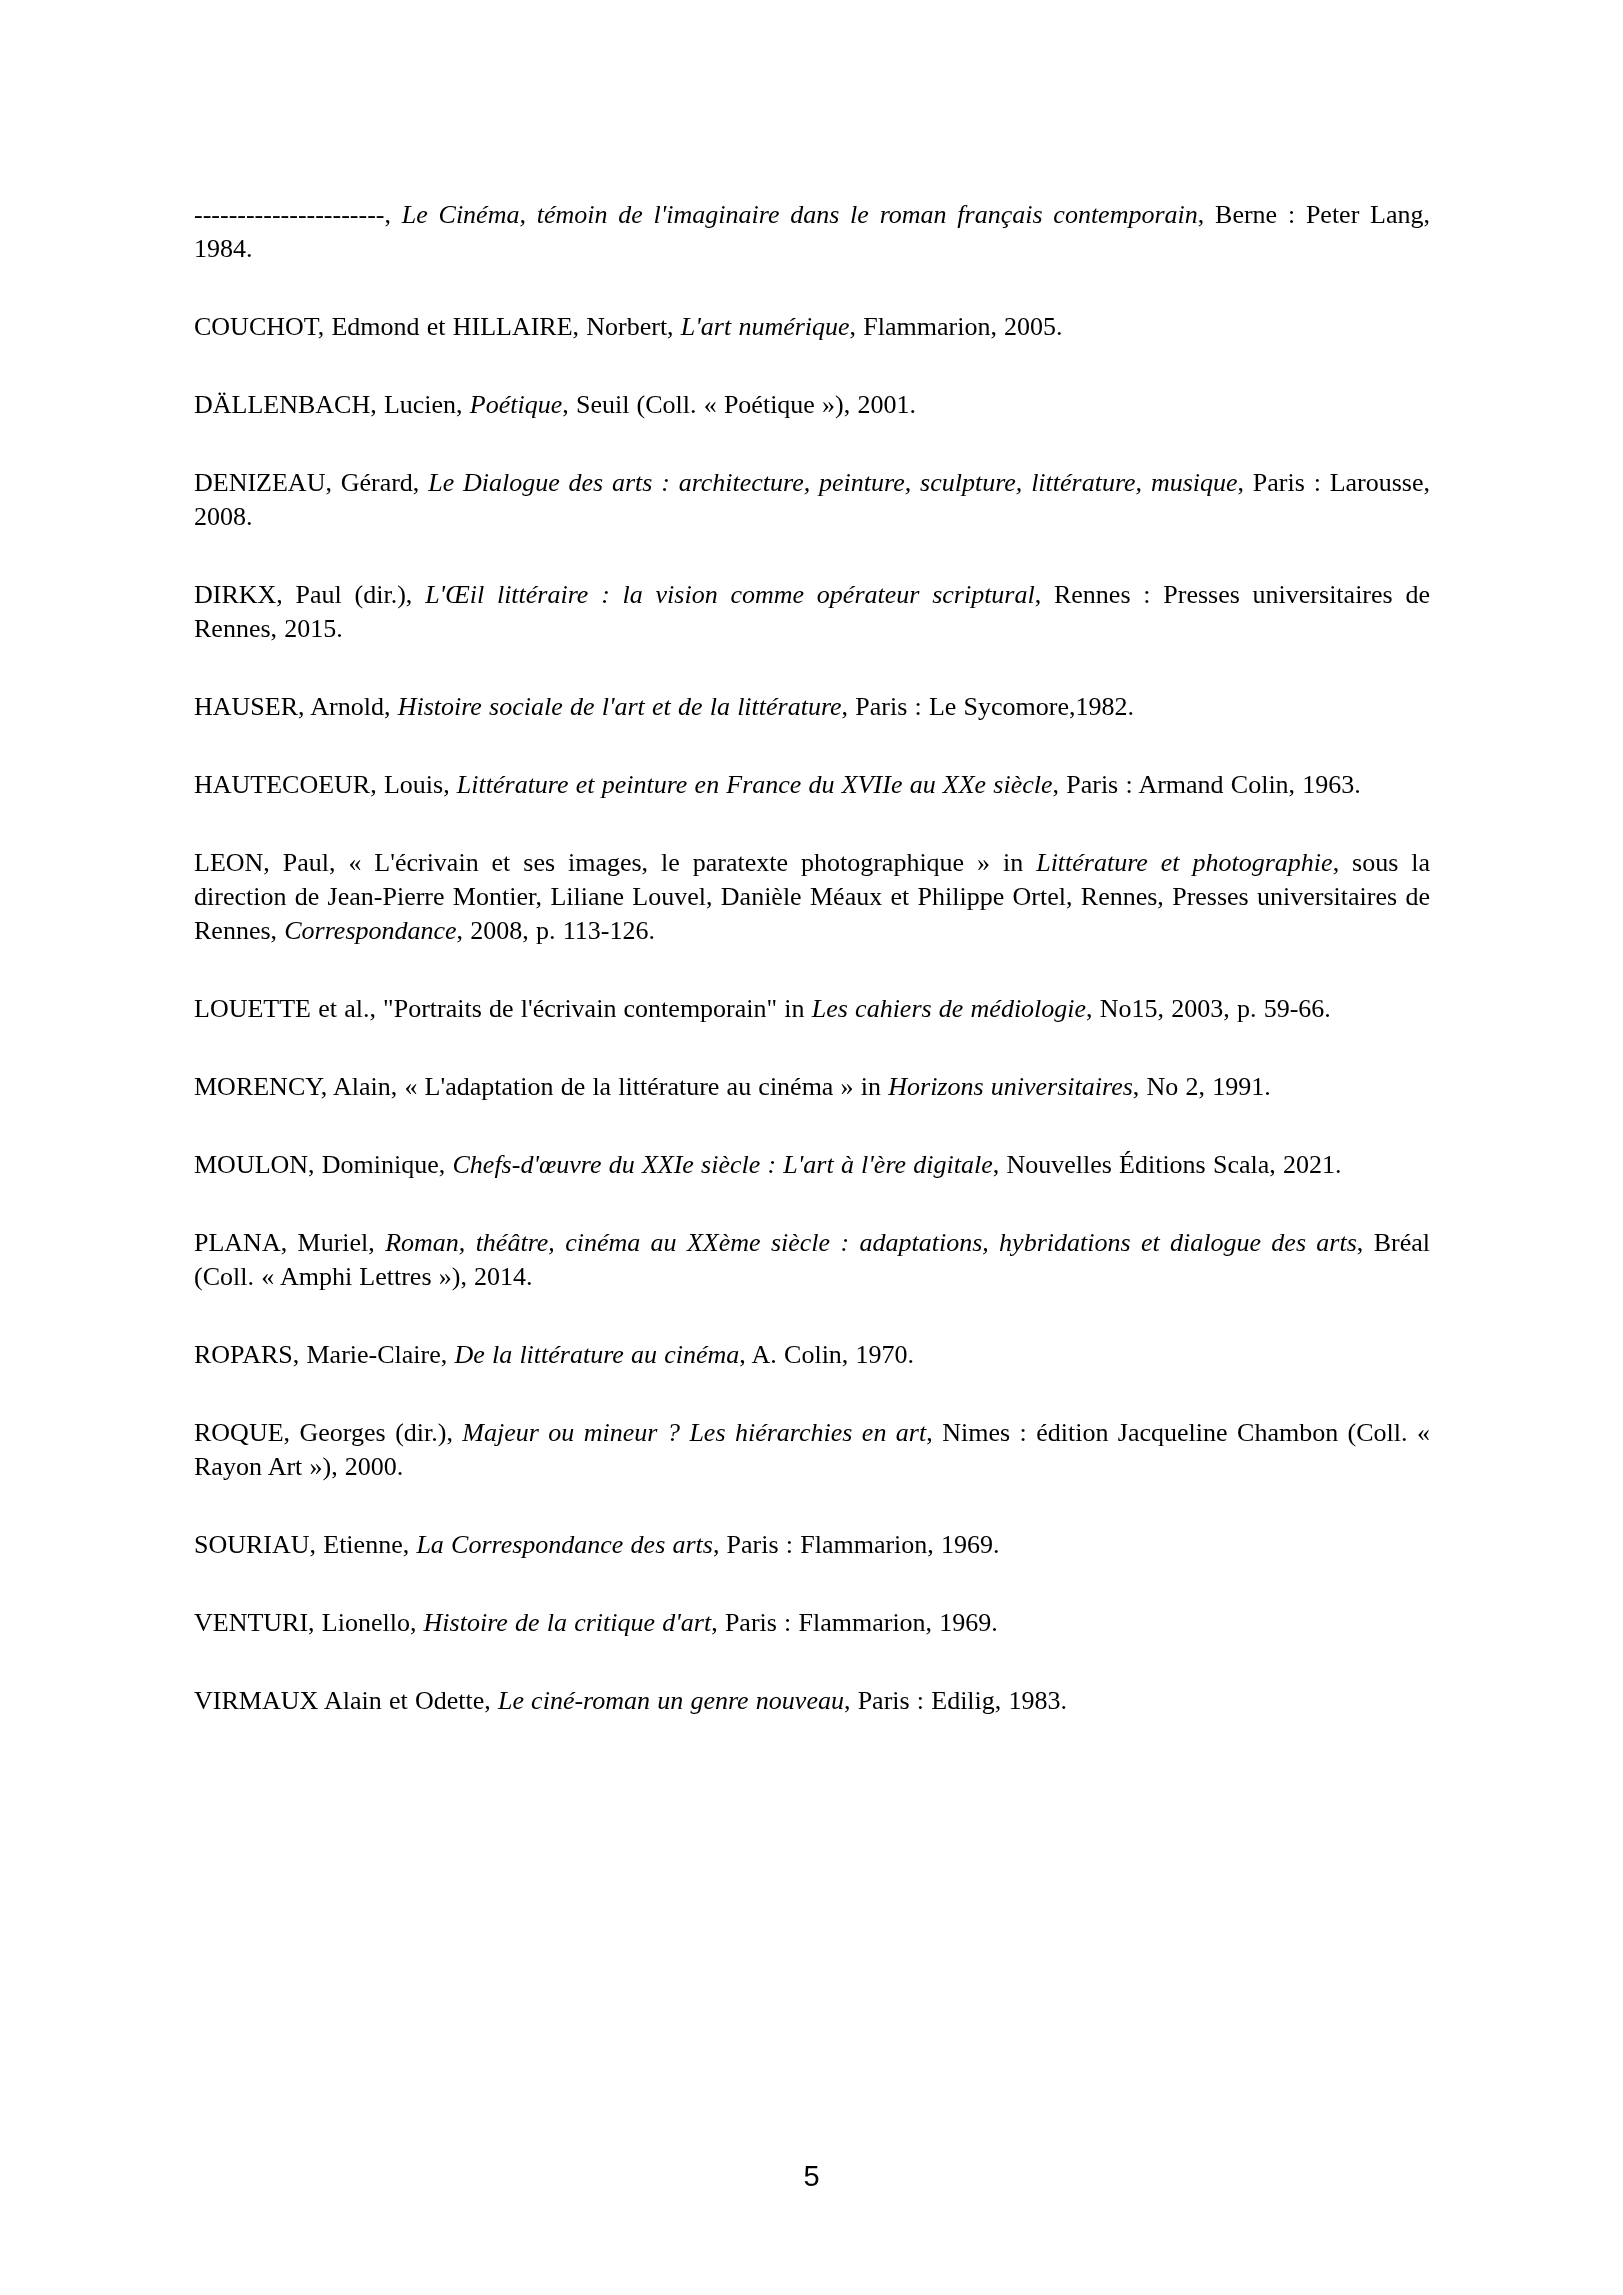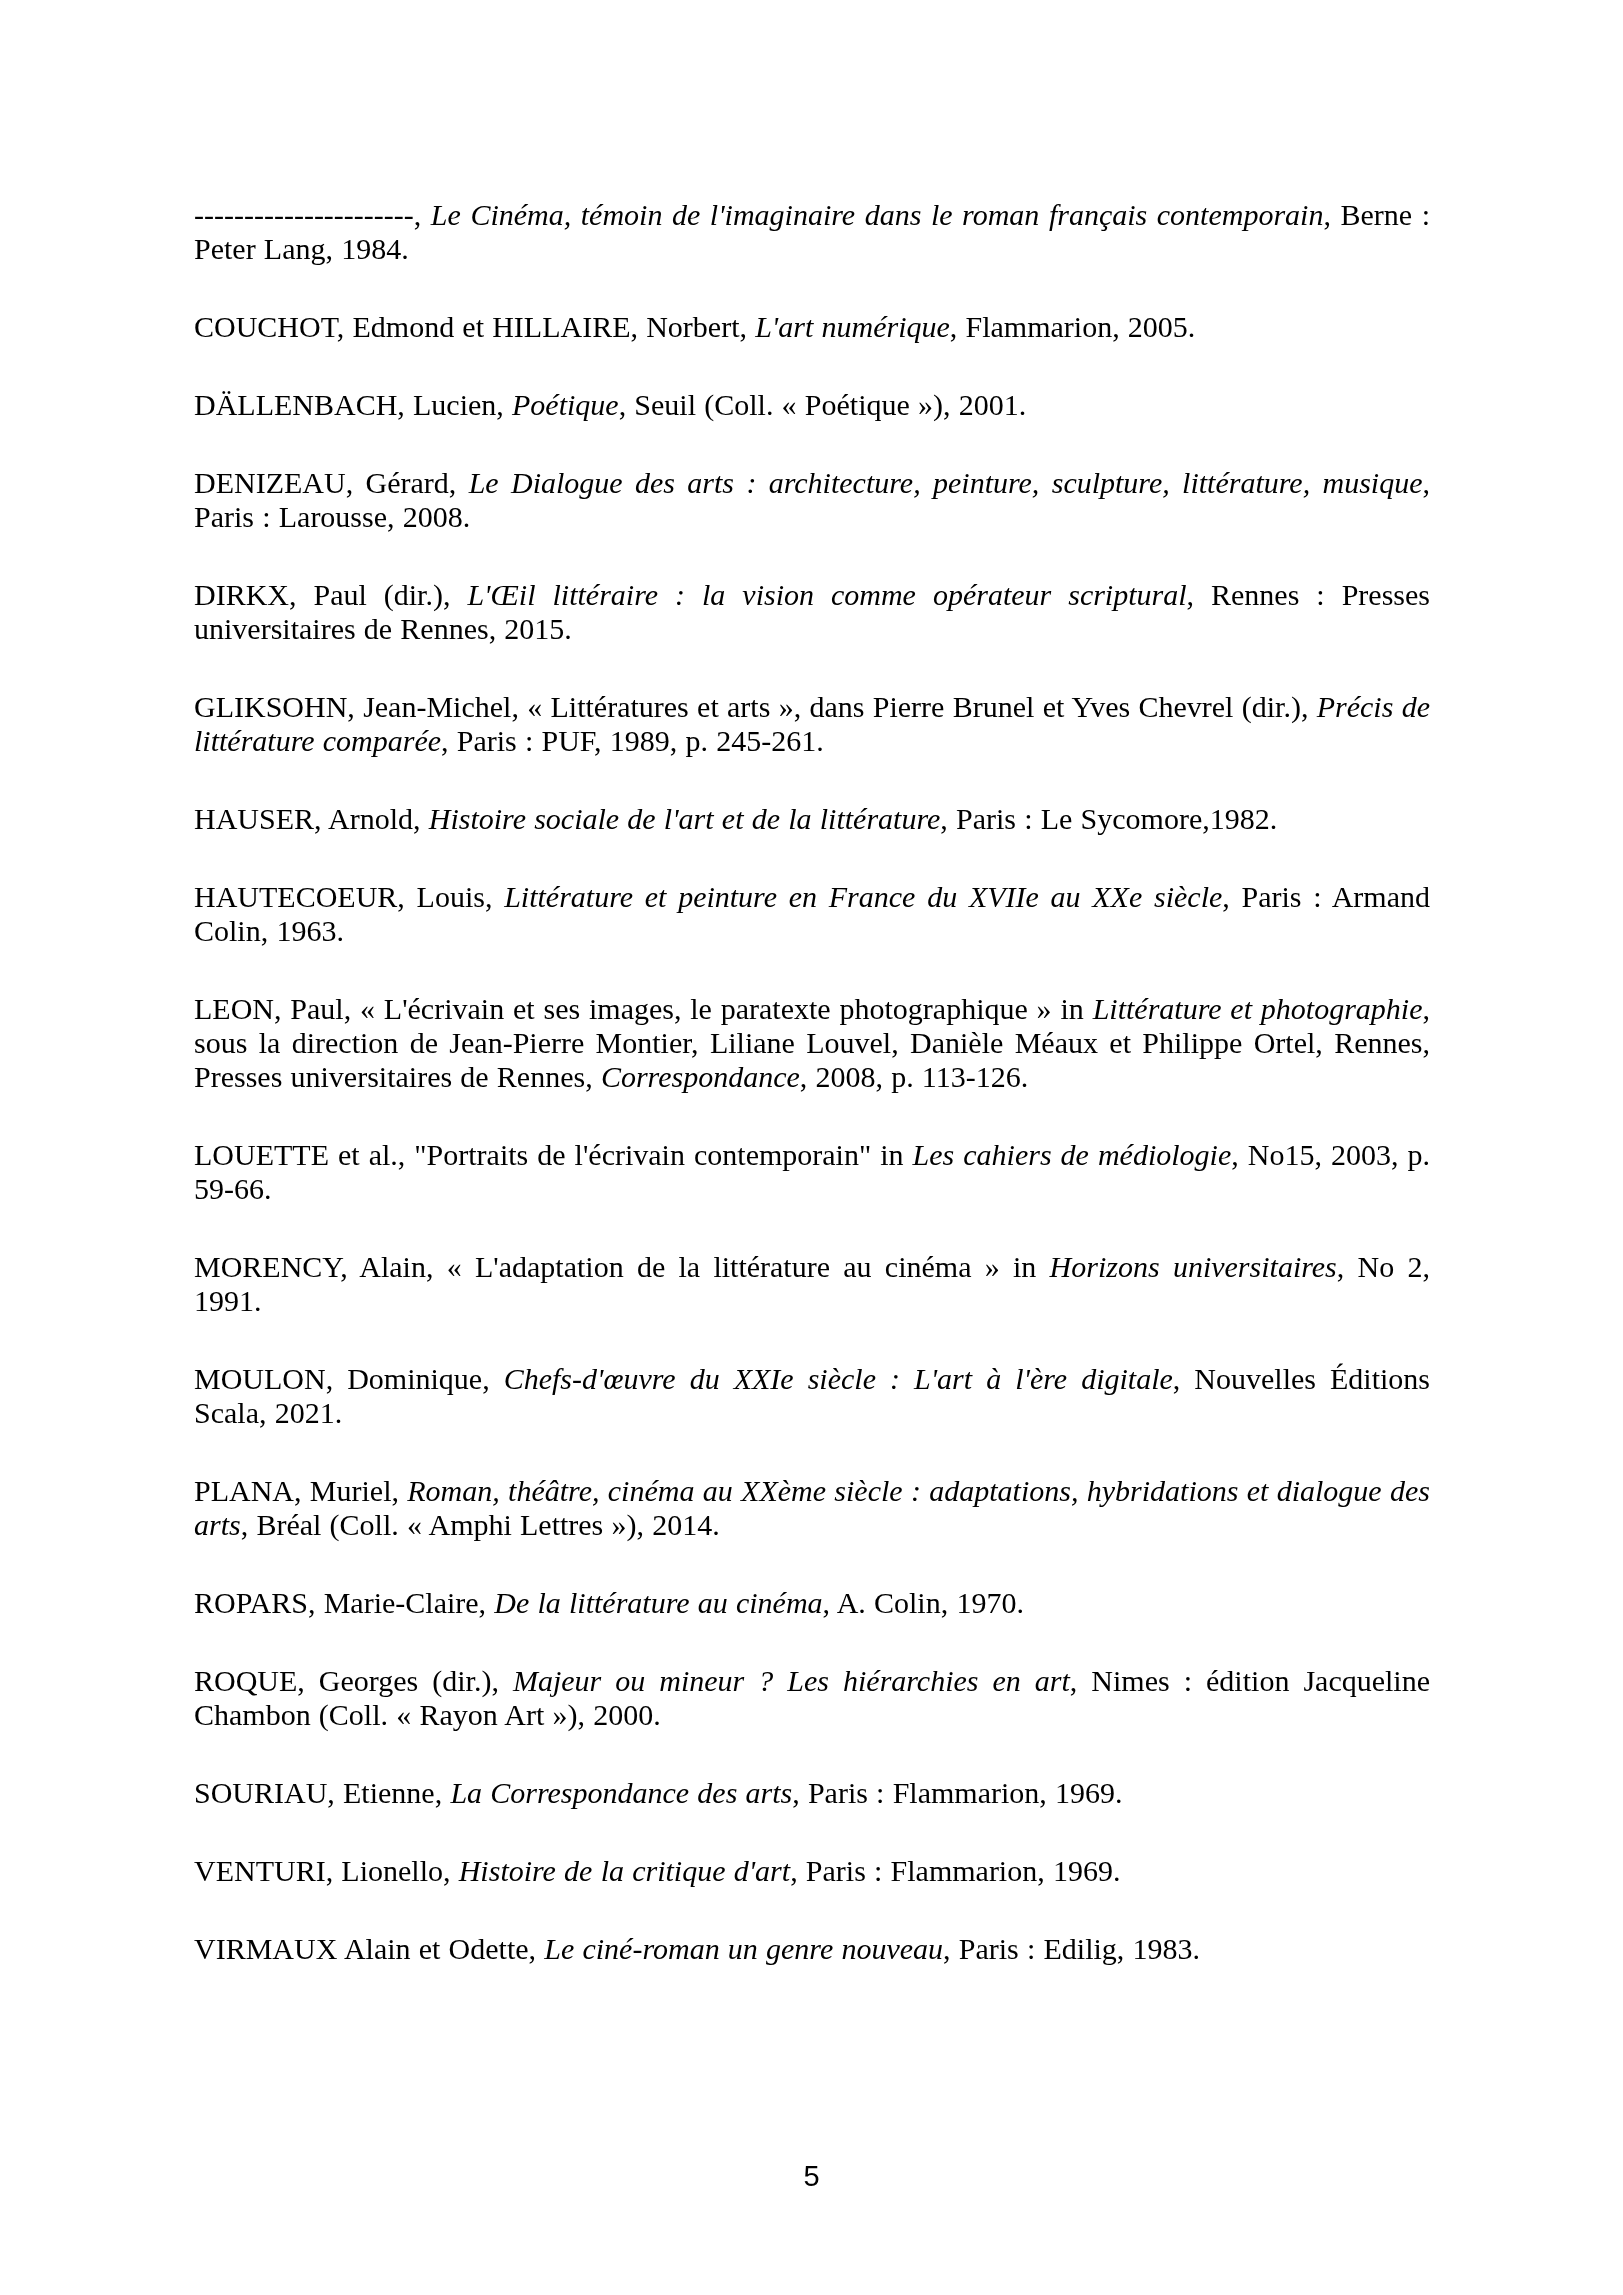--- a/index.html
+++ b/index.html
@@ -18,21 +18,21 @@
     overflow: hidden;
   }
   .content {
     position: absolute;
     left: 194px;
     top: 198px;
     width: 1236px;
   }
   p.entry {
     margin: 0 0 44px 0;
-    font-size: 30px;
+    font-size: 26px;
     line-height: 34px;
     text-align: justify;
     word-spacing: 0.7px;
   }
   p.entry i {
     font-style: italic;
   }
   .footer {
     position: absolute;
     left: 0;
@@ -48,21 +48,20 @@
 </head>
 <body>
 
 <div class="page">
   <div class="content">
     <p class="entry"><span>----------------------, </span><i>Le Cinéma, témoin de l'imaginaire dans le roman français contemporain</i><span>, Berne : Peter Lang, 1984.</span></p>
     <p class="entry"><span>COUCHOT, Edmond et HILLAIRE, Norbert, </span><i>L'art numérique</i><span>, Flammarion, 2005.</span></p>
     <p class="entry"><span>DÄLLENBACH, Lucien, </span><i>Poétique</i><span>, Seuil (Coll. « Poétique »), 2001.</span></p>
     <p class="entry"><span>DENIZEAU, Gérard, </span><i>Le Dialogue des arts : architecture, peinture, sculpture, littérature, musique</i><span>, Paris : Larousse, 2008.</span></p>
     <p class="entry"><span>DIRKX, Paul (dir.), </span><i>L'Œil littéraire : la vision comme opérateur scriptural</i><span>, Rennes : Presses universitaires de Rennes, 2015.</span></p>
-    <p class="entry"><span>GLIKSOHN, Jean-Michel, « Littératures et arts », dans Pierre Brunel et Yves Chevrel (dir.), </span><i>Précis de littérature comparée</i><span>, Paris : PUF, 1989, p. 245-261.</span></p>
     <p class="entry"><span>HAUSER, Arnold, </span><i>Histoire sociale de l'art et de la littérature</i><span>, Paris : Le Sycomore,1982.</span></p>
     <p class="entry"><span>HAUTECOEUR, Louis, </span><i>Littérature et peinture en France du XVIIe au XXe siècle</i><span>, Paris : Armand Colin, 1963.</span></p>
     <p class="entry"><span>LEON, Paul, « L'écrivain et ses images, le paratexte photographique » in </span><i>Littérature et photographie</i><span>, sous la direction de Jean-Pierre Montier, Liliane Louvel, Danièle Méaux et Philippe Ortel, Rennes, Presses universitaires de Rennes, </span><i>Correspondance</i><span>, 2008, p. 113-126.</span></p>
     <p class="entry"><span>LOUETTE et al., "Portraits de l'écrivain contemporain" in </span><i>Les cahiers de médiologie</i><span>, No15, 2003, p. 59-66.</span></p>
     <p class="entry"><span>MORENCY, Alain, « L'adaptation de la littérature au cinéma » in </span><i>Horizons universitaires</i><span>, No 2, 1991.</span></p>
     <p class="entry"><span>MOULON, Dominique, </span><i>Chefs-d'œuvre du XXIe siècle : L'art à l'ère digitale</i><span>, Nouvelles Éditions Scala, 2021.</span></p>
     <p class="entry"><span>PLANA, Muriel, </span><i>Roman, théâtre, cinéma au XXème siècle : adaptations, hybridations et dialogue des arts</i><span>, Bréal (Coll. « Amphi Lettres »), 2014.</span></p>
     <p class="entry"><span>ROPARS, Marie-Claire, </span><i>De la littérature au cinéma</i><span>, A. Colin, 1970.</span></p>
     <p class="entry"><span>ROQUE, Georges (dir.), </span><i>Majeur ou mineur ? Les hiérarchies en art</i><span>, Nimes : édition Jacqueline Chambon (Coll. « Rayon Art »), 2000.</span></p>
     <p class="entry"><span>SOURIAU, Etienne, </span><i>La Correspondance des arts</i><span>, Paris : Flammarion, 1969.</span></p>

